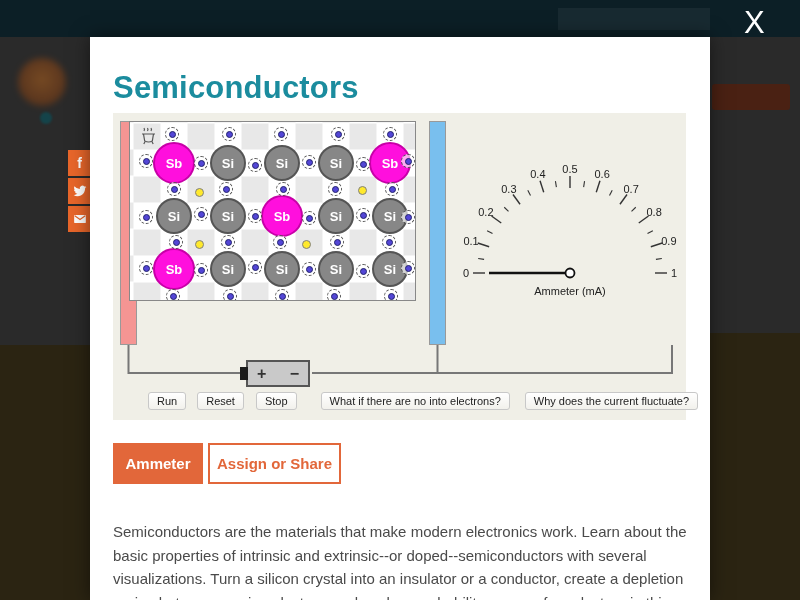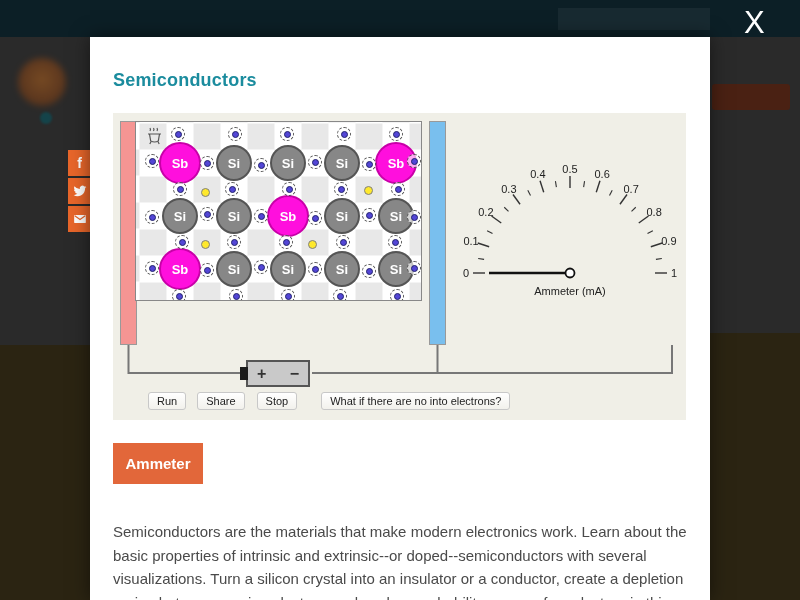--- a/index.html
+++ b/index.html
@@ -19,28 +19,28 @@
   .close-x{position:absolute;left:744px;top:4px;color:#fff;font-size:31px;font-weight:400;cursor:pointer;line-height:1.2;}
 
   
   .social{position:absolute;left:68px;top:150px;display:flex;flex-direction:column;gap:2px;}
   .social a{width:23px;height:26px;background:#e8662a;display:flex;align-items:center;justify-content:center;
     color:#fff;text-decoration:none;font-weight:bold;font-size:14px;}
   .social svg{width:14px;height:14px;display:block;}
 
   
   .modal{position:absolute;left:90px;top:37px;width:620px;height:563px;background:#fff;box-shadow:0 0 18px rgba(0,0,0,.5);}
-  .modal-title{position:absolute;left:23px;top:33px;font-size:18px;font-weight:bold;color:var(--teal,#1b8c9e);letter-spacing:.2px;}
+  .modal-title{position:absolute;left:23px;top:33px;font-size:31px;font-weight:bold;color:var(--teal,#1b8c9e);letter-spacing:.2px;}
 
   
   .sim-panel{position:absolute;left:23px;top:76px;width:573px;height:307px;background:#f0efe7;}
   .electrode{position:absolute;top:8px;width:17px;height:224px;border:1px solid #999;}
   .electrode.pink{left:7px;background:var(--electrode_left,#f59593);}
   .electrode.blue{left:316px;background:var(--electrode_right,#79bfee);}
-  .crystal{position:absolute;left:22px;top:8px;width:287px;height:180px;border:1px solid #888;overflow:hidden;
+  .crystal{position:absolute;left:16px;top:8px;width:287px;height:180px;border:1px solid #888;overflow:hidden;
     background-color:#fff;
     background-image:conic-gradient(#e8e8e8 25%,#fff 0 50%,#e8e8e8 0 75%,#fff 0);
     background-size:54px 53px;background-position:3.5px 27.5px;}
   .atom{position:absolute;border-radius:50%;display:flex;align-items:center;justify-content:center;
     color:#fff;font-weight:bold;font-size:13px;z-index:2;}
   .atom-si{width:36px;height:36px;background:var(--si_fill,#878787);border:2px solid var(--si_border,#555);}
   .atom-sb{width:42px;height:42px;background:var(--sb_fill,#ff0fdd);border:2px solid var(--sb_border,#c800a8);}
   .electron{position:absolute;width:14px;height:14px;border:1px dashed #555;border-radius:50%;
     background:rgba(255,255,255,.65);display:flex;align-items:center;justify-content:center;z-index:3;}
   .electron i{display:block;width:7px;height:7px;border-radius:50%;background:var(--electron,#5346d6);border:1px solid #23236e;}
@@ -283,23 +283,24 @@
       </svg>
 
       <div class="battery">
         <span class="nub"></span>
         <span>+</span>
         <span>−</span>
       </div>
 
       <div class="controls" id="controls">
           <button>Run</button>
-          <button>Share</button>
+          <button>Reset</button>
           <button>Stop</button>
           <button>What if there are no into electrons?</button>
+          <button>Why does the current fluctuate?</button>
         </div>
 
       <svg class="gauge" id="gauge-svg" viewBox="0 0 230 160">
           <line x1="32" y1="119.99999999999999" x2="20" y2="119.99999999999999" stroke="#333" stroke-width="1.4"></line>
           <line x1="31.07111436822302" y1="106.3902015414999" x2="25.1449843246522" y2="105.45159475125851" stroke="#333" stroke-width="1.1"></line>
           <line x1="36.160196114911955" y1="93.73355547812946" x2="24.74751791937011" y2="90.02535154563009" stroke="#333" stroke-width="1.4"></line>
           <line x1="39.48243239561201" y1="80.50282652265943" x2="34.1363932504818" y2="77.77888352422215" stroke="#333" stroke-width="1.1"></line>
           <line x1="48.233555478129475" y1="70.03825355513978" x2="38.5253515456301" y2="62.984830527630095" stroke="#333" stroke-width="1.4"></line>
           <line x1="55.48171003677037" y1="58.48171003677036" x2="51.23906934965109" y2="54.239069349651075" stroke="#333" stroke-width="1.1"></line>
           <line x1="67.03825355513979" y1="51.23355547812946" x2="59.984830527630116" y2="41.5253515456301" stroke="#333" stroke-width="1.4"></line>
@@ -328,18 +329,19 @@
           <text x="201.13776741499453" y="62.870333761582806" text-anchor="middle" font-size="11" fill="#222">0.8</text>
           <text x="215.90987769469598" y="91.86223258500547" text-anchor="middle" font-size="11" fill="#222">0.9</text>
           <text x="221" y="124" text-anchor="middle" font-size="11" fill="#222">1</text>
           <line x1="117" y1="120" x2="36" y2="119.99999999999999" stroke="#111" stroke-width="2.5"></line>
           <circle cx="117" cy="120" r="4.5" fill="#fff" stroke="#111" stroke-width="1.8"></circle>
           <text x="117" y="142" text-anchor="middle" font-size="11" fill="#222">Ammeter (mA)</text>
         </svg>
     </div>
 
     <button class="btn-preview">Ammeter</button>
+    <button class="btn-assign">Assign or Share</button>
 
     <p class="description">Semiconductors are the materials that make modern electronics work. Learn about the basic properties of intrinsic and extrinsic--or doped--semiconductors with several visualizations. Turn a silicon crystal into an insulator or a conductor, create a depletion region between semiconductors, and explore probability waves of an electron in this</p>
   </div>
 
   <div class="close-x">X</div>
 </div>
 
 </body></html>

